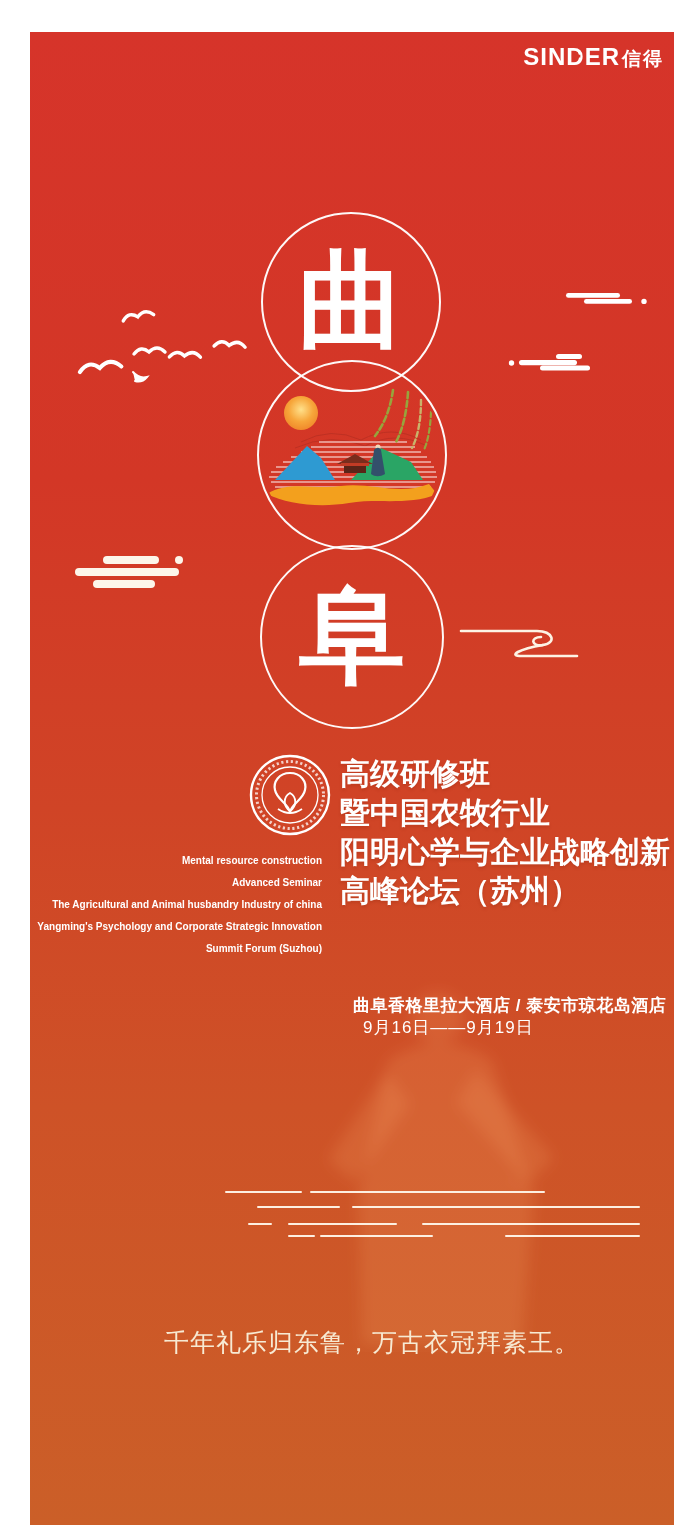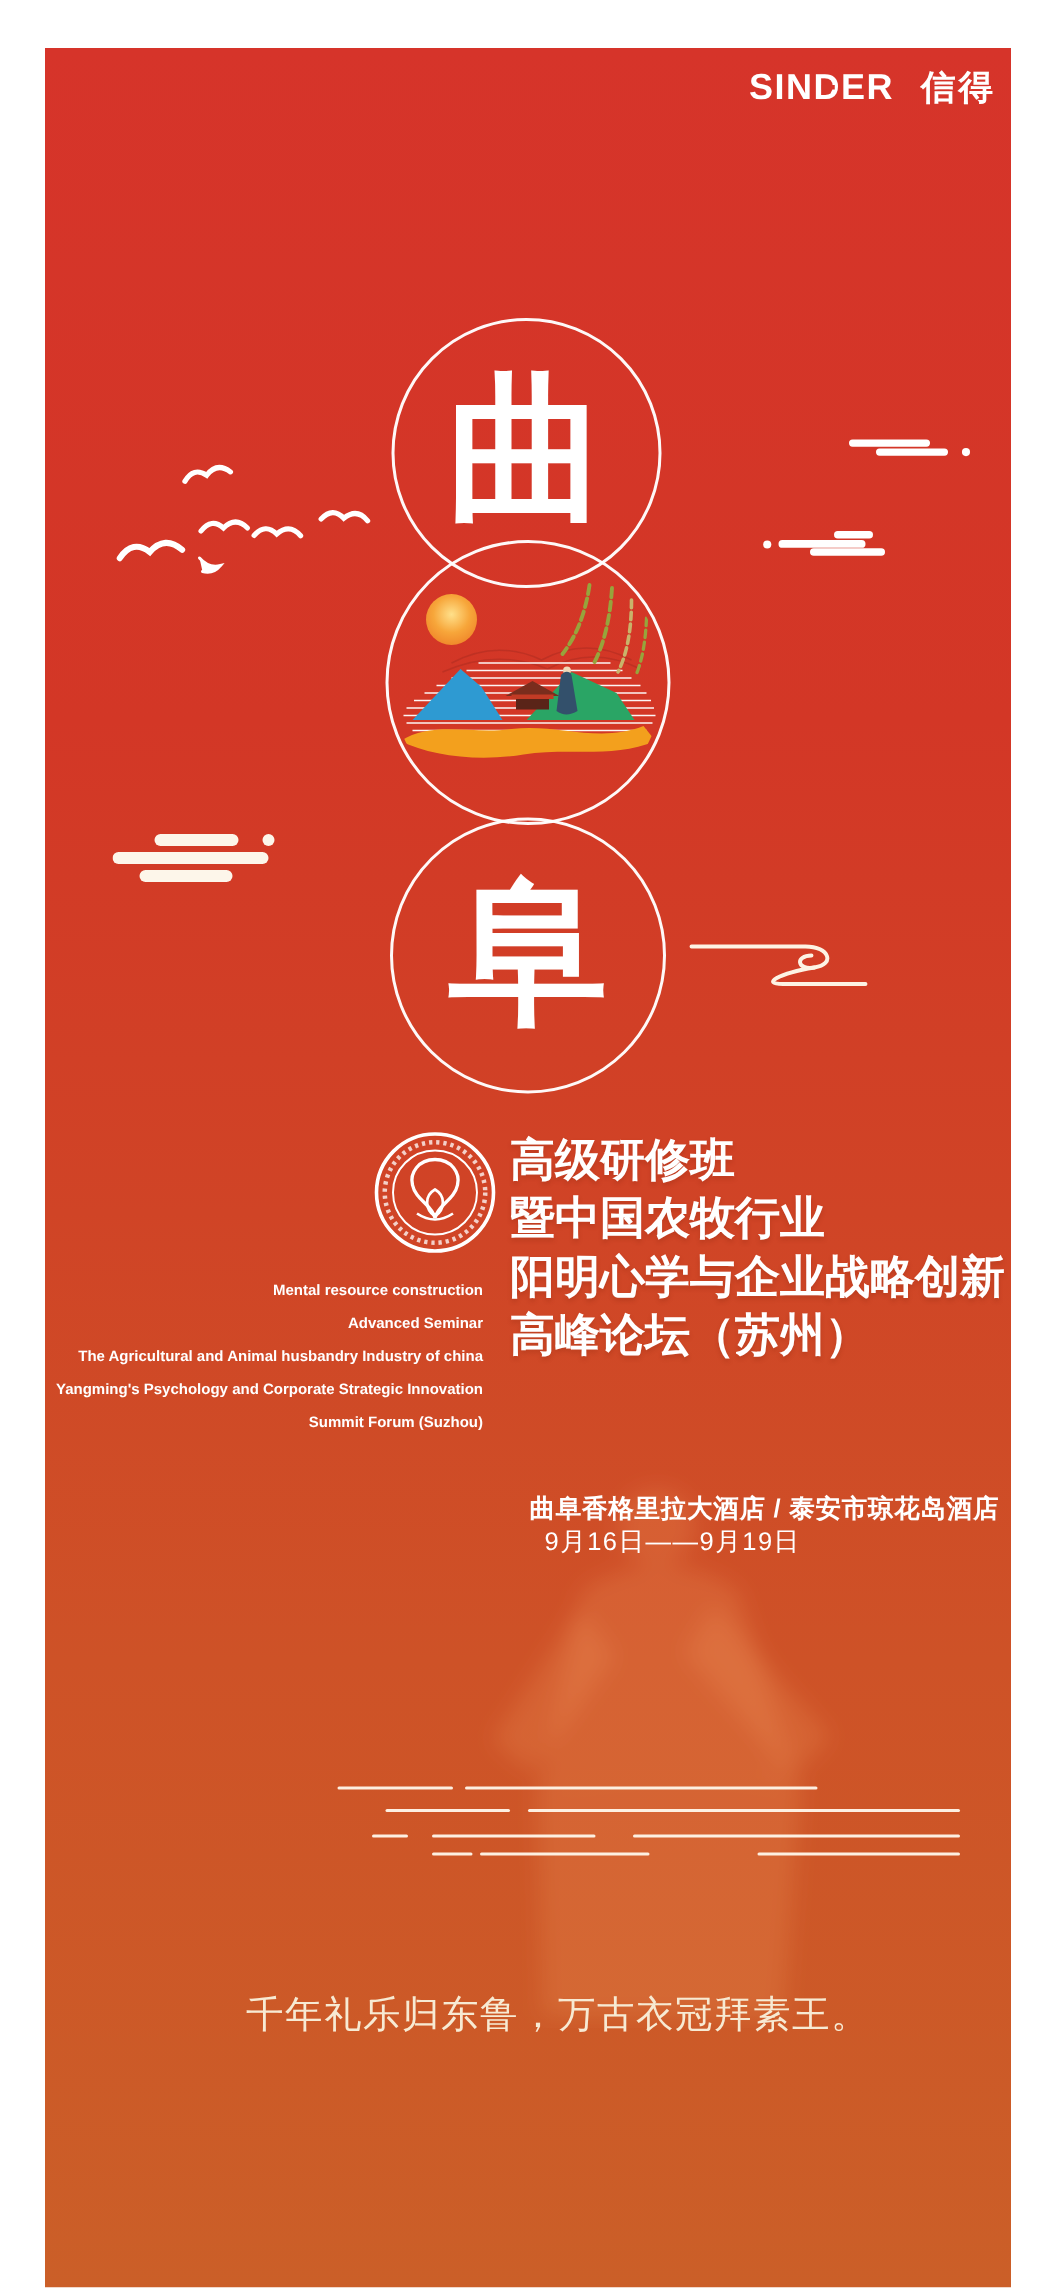--- a/index.html
+++ b/index.html
@@ -2,21 +2,21 @@
 <html><head>
 <meta charset="utf-8">
 <style>
   html,body{margin:0;padding:0;background:#ffffff;}
   body{width:700px;height:1525px;position:relative;font-family:"Liberation Sans","DejaVu Sans",sans-serif;overflow:hidden;}
   .poster{position:absolute;left:30px;top:32px;width:644px;height:1493px;
     background:linear-gradient(180deg,#d6342a 0%,#d33726 30%,#d04426 52%,#ce5227 72%,#cb5f28 100%);
     overflow:hidden;}
   
   .brand{position:absolute;top:11px;right:10px;color:#fff;font-weight:800;font-size:24px;letter-spacing:1px;white-space:nowrap;}
-  .brand .cjk{margin-left:18px;letter-spacing:2px;font-size:23px;}
+  .brand .cjk{margin-left:2px;letter-spacing:2px;font-size:19px;}
   .brand-d{position:relative;display:inline-block;}
   .brand-d .cross{position:absolute;left:54%;top:47%;width:9px;height:9px;transform:translate(-50%,-50%);
     background:#d5362b;
     clip-path:polygon(34% 0,66% 0,66% 34%,100% 34%,100% 66%,66% 66%,66% 100%,34% 100%,34% 66%,0 66%,0 34%,34% 34%);}
   
   .ring{position:absolute;border:2.5px solid rgba(255,255,255,.97);border-radius:50%;box-sizing:border-box;}
   .ring-qu{left:231px;top:180px;width:180px;height:180px;}
   .ring-art{left:227px;top:328px;width:190px;height:190px;}
   .ring-fu{left:230px;top:513px;width:184px;height:184px;}
   .bigchar{display:flex;align-items:center;justify-content:center;width:100%;height:100%;

